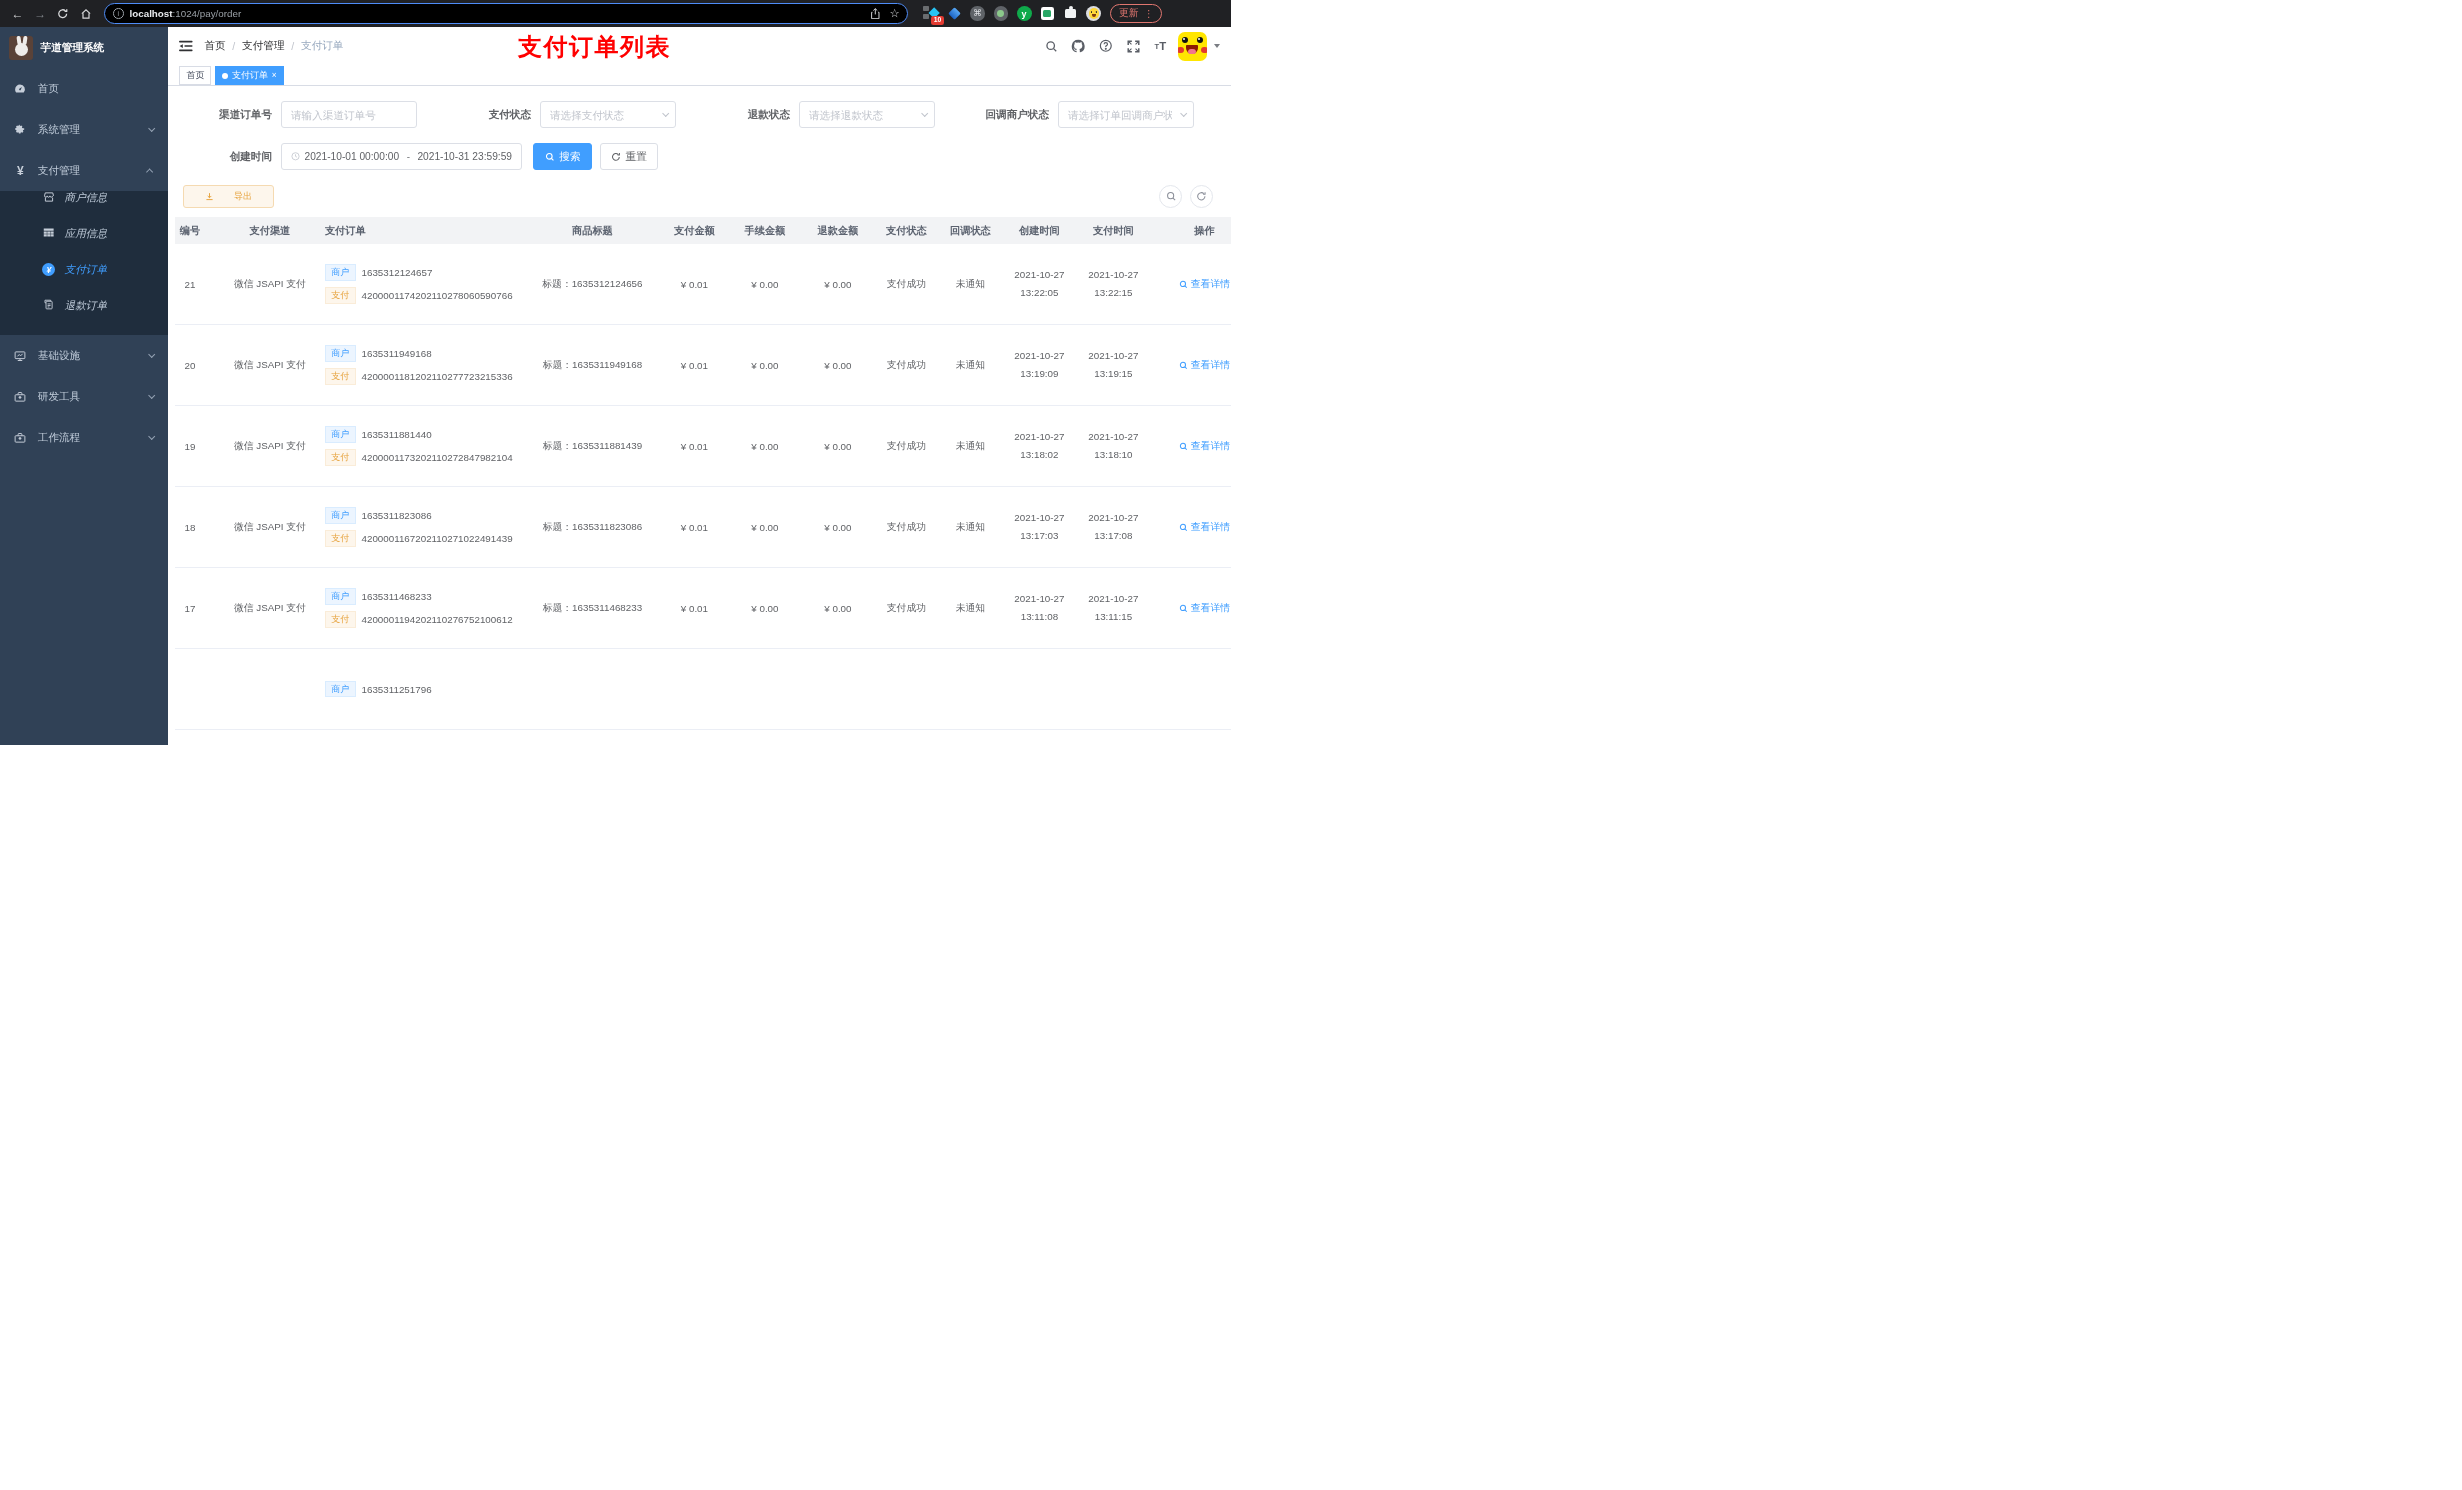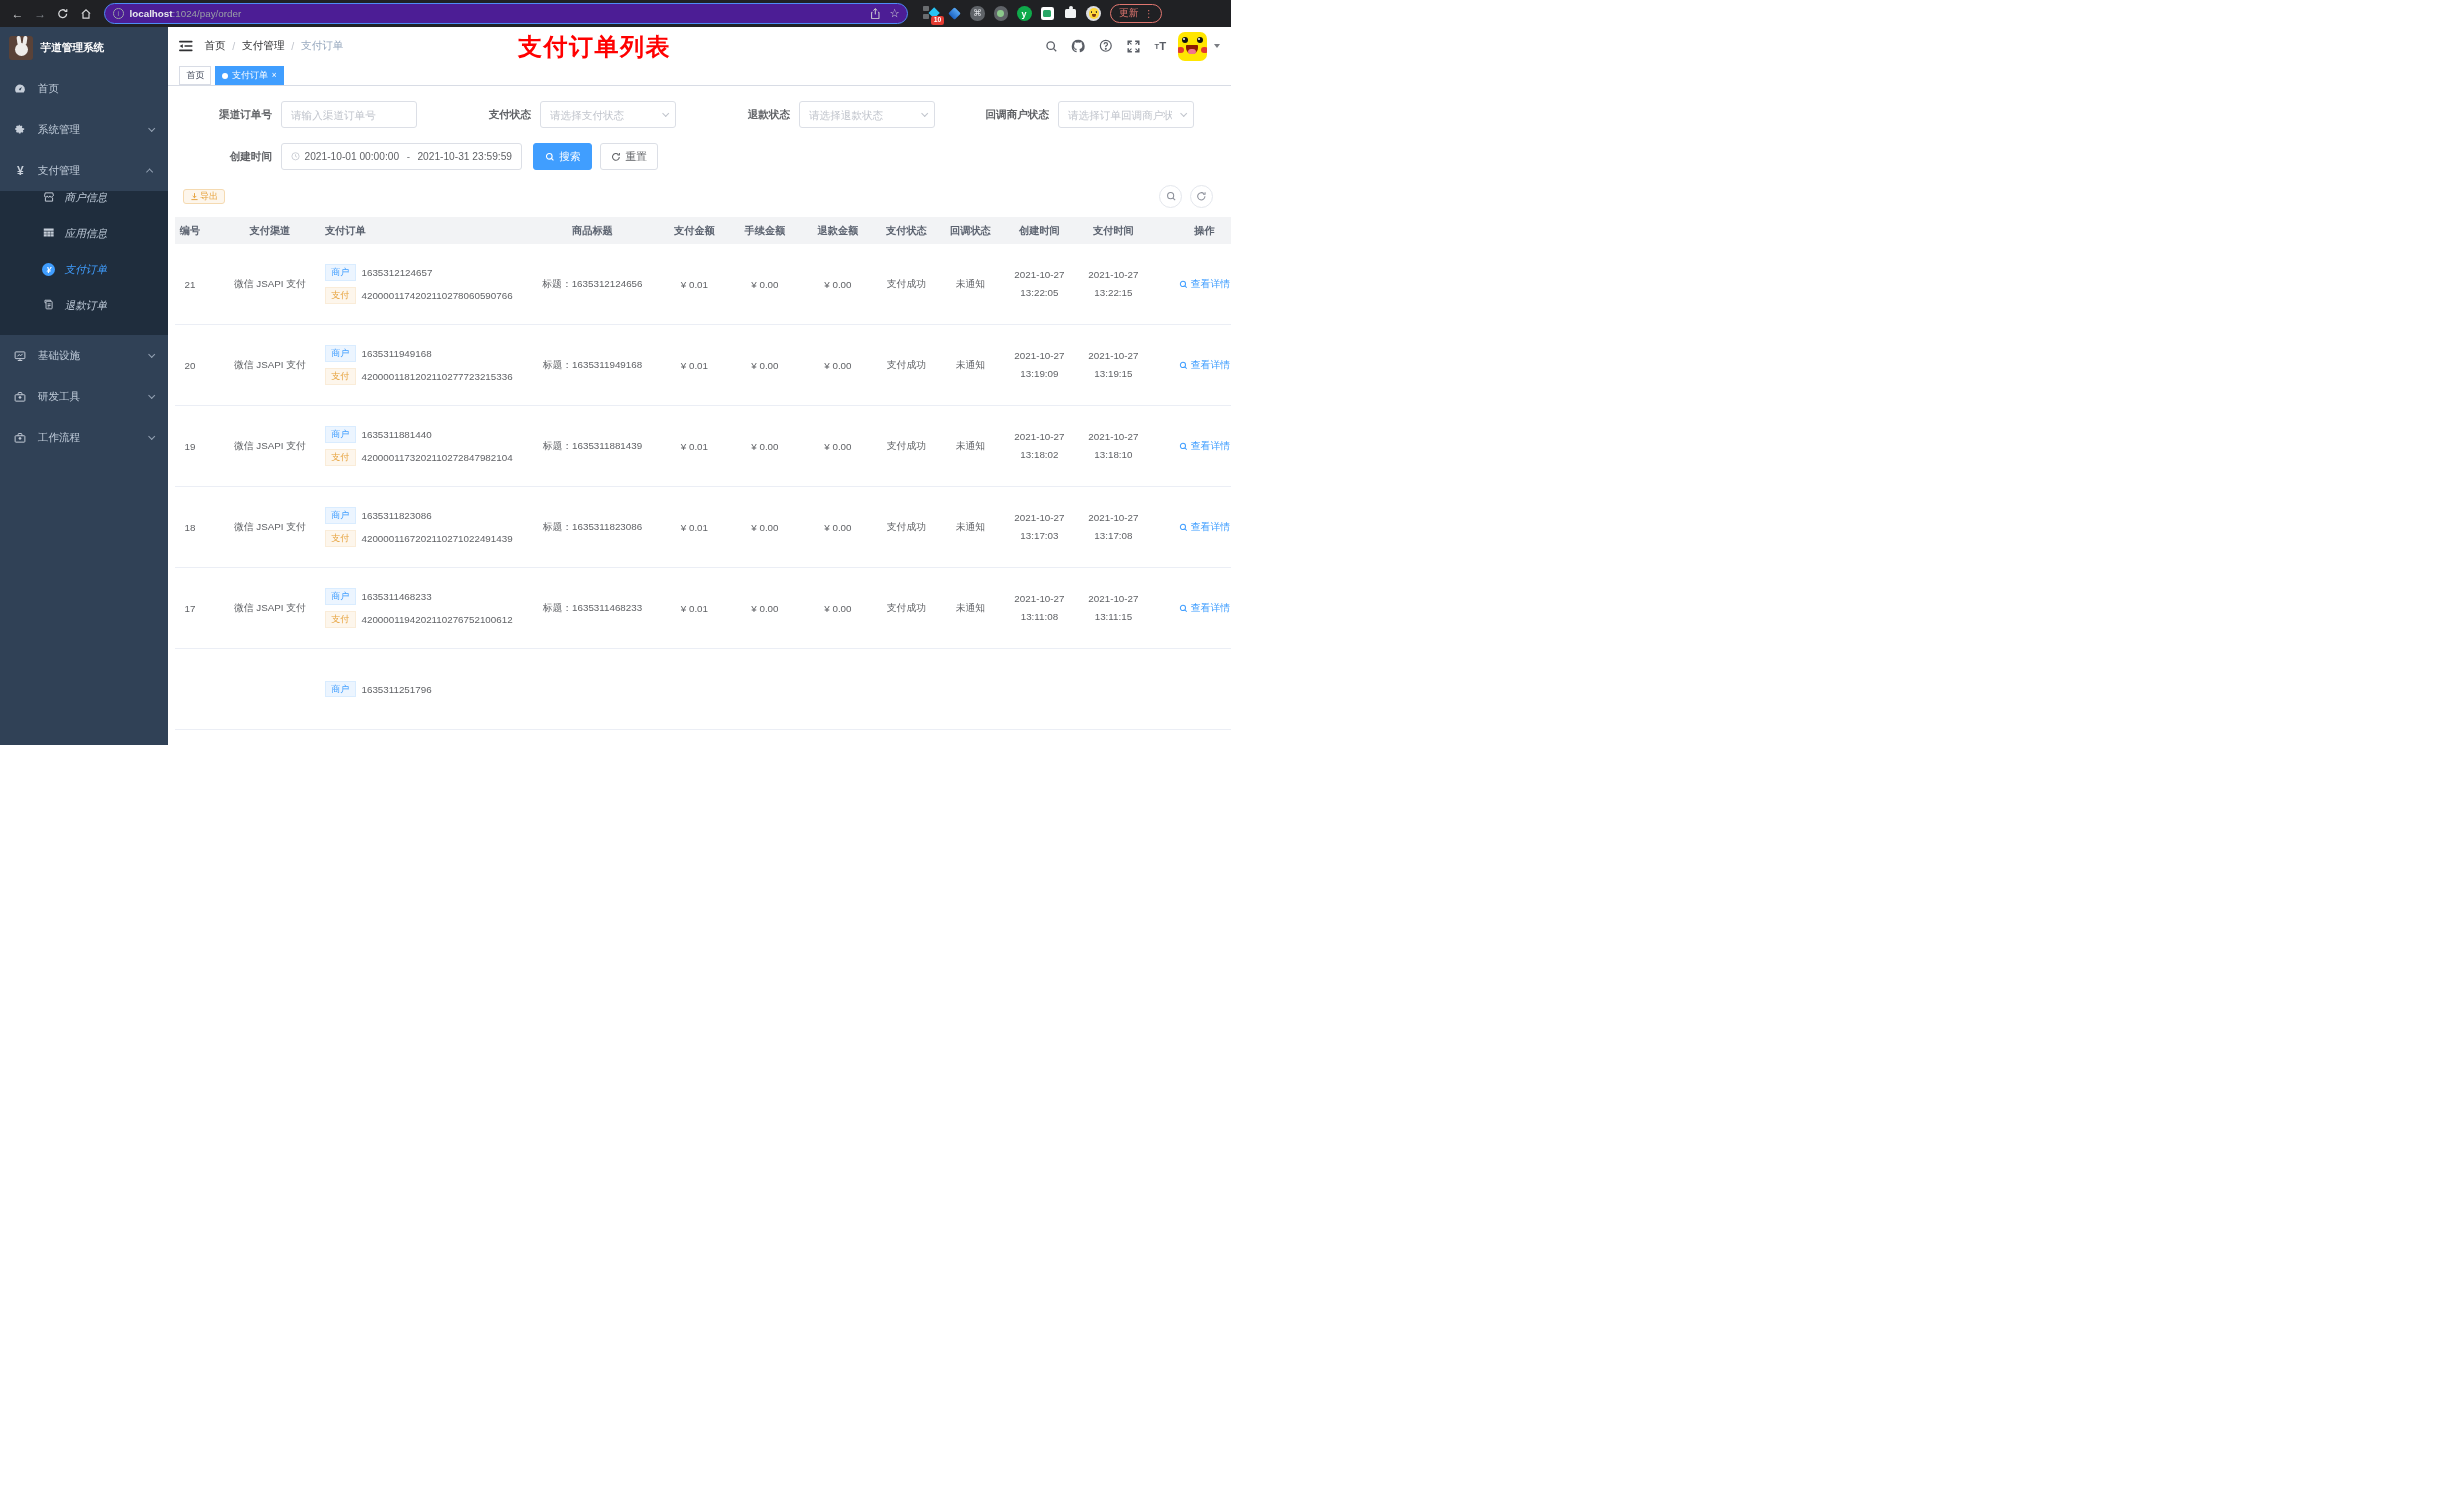--- a/index.html
+++ b/index.html
@@ -5,21 +5,21 @@
   * { margin:0; padding:0; box-sizing:border-box; }
   html,body { width:1231px; height:745px; overflow:hidden; }
   body { font-family:"Liberation Sans","DejaVu Sans",sans-serif; background:#fff; }
   .screen { position:relative; width:1231px; height:745px; overflow:hidden; }
 
   
   .browser-bar { height:27px; background:#202124; display:flex; align-items:center; padding:0 7.6px; gap:3px; }
   .nav-ic { width:19.7px; height:19.7px; display:flex; align-items:center; justify-content:center;
             color:#d7d8da; font-size:12px; border-radius:50%; flex:0 0 auto; }
   .nav-ic.dim { color:#7f8388; }
-  .url-pill { flex:1 1 auto; max-width:804px; height:20.4px; margin:0 6px; background:#4c1d95;
+  .url-pill { flex:1 1 auto; max-width:804px; height:20.4px; margin:0 6px; background:#000000;
               border:1.5px solid #4e8cf7; border-radius:10.6px; display:flex; align-items:center; padding:0 7.6px; gap:6px; }
   .info-circle { width:10.6px; height:10.6px; border:1.1px solid #9aa0a6; border-radius:50%;
                  color:#9aa0a6; font-size:6.8px; display:flex; align-items:center; justify-content:center;
                  font-style:normal; flex:0 0 auto; }
   .url-text { font-size:9.8px; color:#9aa0a6; white-space:nowrap; overflow:hidden; flex:1 1 auto; }
   .url-text b { color:#e8eaed; font-weight:700; }
   .pill-right { display:flex; align-items:center; gap:9px; color:#cfd1d4; }
   .ext-row { display:flex; align-items:center; gap:8.3px; margin:0 6px; flex:0 0 auto; }
   .ext { position:relative; width:15px; height:15px; display:flex; align-items:center; justify-content:center; }
   .badge-red { position:absolute; right:-5.3px; bottom:-3.8px; background:#e33b32; color:#fff; font-size:6.8px;
@@ -116,22 +116,22 @@
   .ctrl.select input { padding-right:12px; }
   .date-ctrl { width:241px; gap:4.5px; }
   .date-ctrl .dval { font-size:10.2px; color:#606266; white-space:nowrap; }
   .date-ctrl .dsep { color:#606266; font-size:9.8px; padding:0 3px; }
   .btn { display:inline-flex; align-items:center; justify-content:center; gap:4.5px; height:27px; padding:0 10.6px;
          border-radius:3px; font-size:10.6px; cursor:pointer; border:0.8px solid #dcdfe6; background:#fff; color:#606266; }
   .btn-primary { background:#409eff; border-color:#409eff; color:#fff;text-align:center; }
   .ml15 { margin-left:11.4px; } .ml10 { margin-left:7.6px; }
 
   .toolbar { display:flex; align-items:center; margin-top:0; }
-  .btn-export { height:15px; padding:0 6px; font-size:9px; color:#e6a23c; background:#fdf6ec;
-                border:0.8px solid #f5dab1; border-radius:3px; display:inline-flex; align-items:center; gap:1px; cursor:pointer; }
+  .btn-export { height:23px; padding:0 21px; font-size:9px; color:#e6a23c; background:#fdf6ec;
+                border:0.8px solid #f5dab1; border-radius:3px; display:inline-flex; align-items:center; gap:20px; cursor:pointer; }
   .tool-right { margin-left:auto; display:flex; gap:7.6px; padding-right:3px; }
   .circle-btn { width:23px; height:23px; border-radius:50%; border:0.8px solid #e4e7ed; background:#fff; color:#8b8f99;
                 display:flex; align-items:center; justify-content:center; cursor:pointer; }
 
   
   .table-wrap { margin:9px 0 0 -7.6px; width:1065px; overflow:hidden; }
   .tbl { width:1089px; margin-left:-15px; font-size:9.8px; color:#606266; }
   .tr { display:flex; align-items:center; border-bottom:0.8px solid #ebeef5; min-height:81px; background:#fff; }
   .th-row { display:flex; align-items:center; height:27px; background:#f2f3f5; font-weight:700; color:#5c6370;
             font-size:10.2px; border-bottom:none; }

